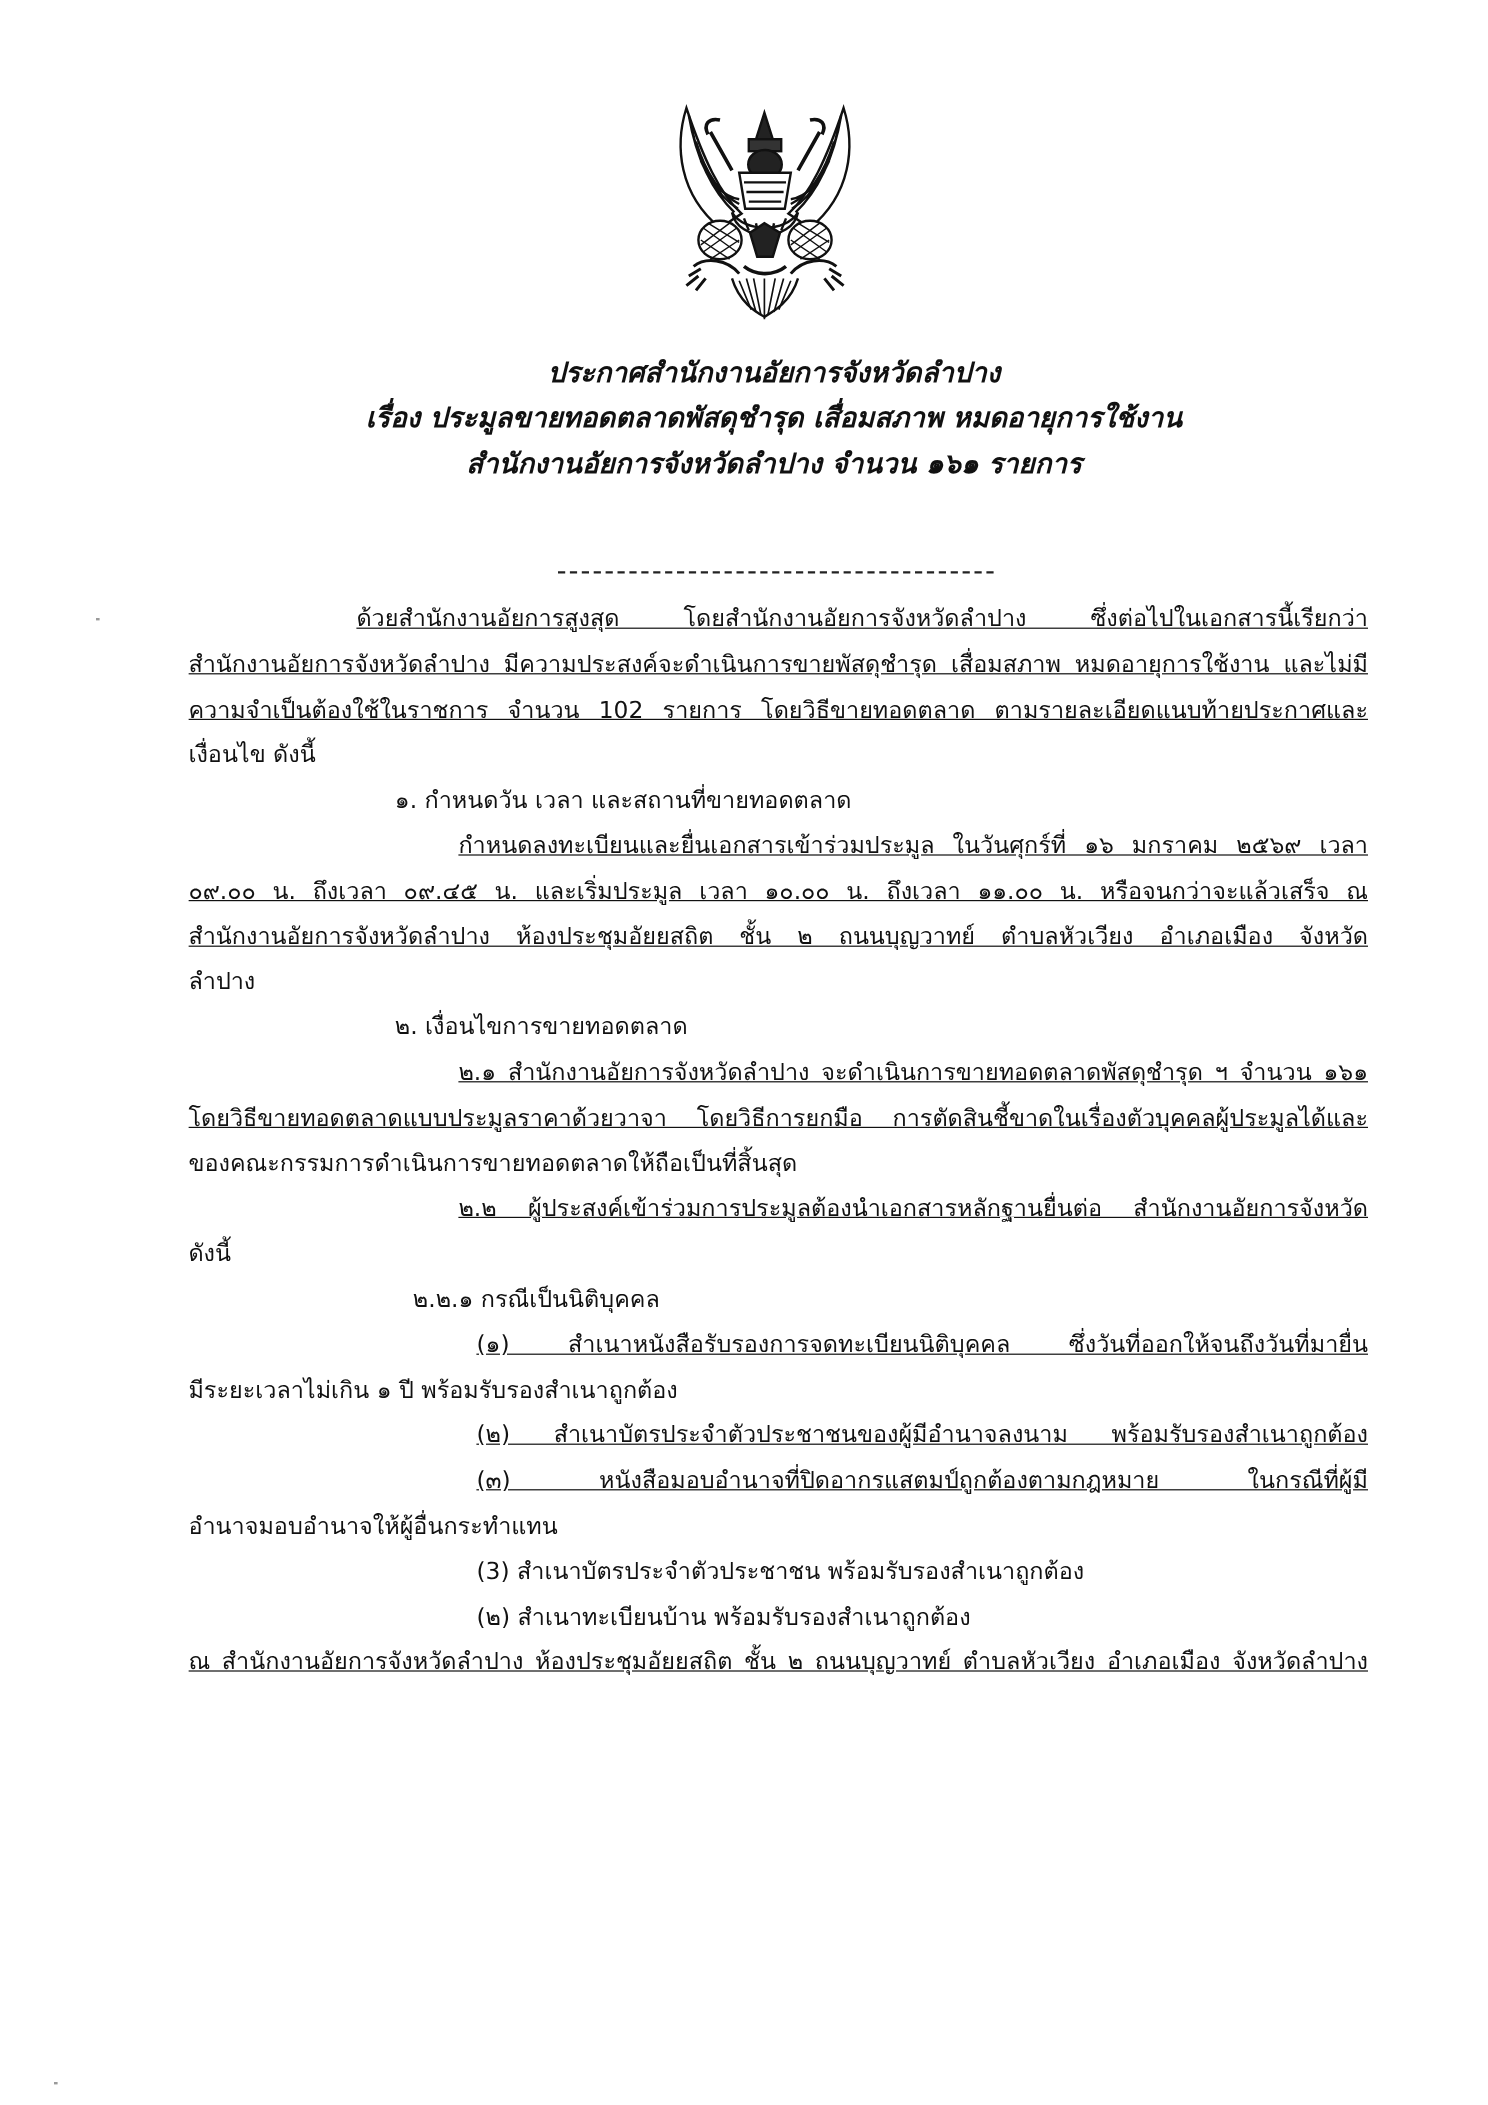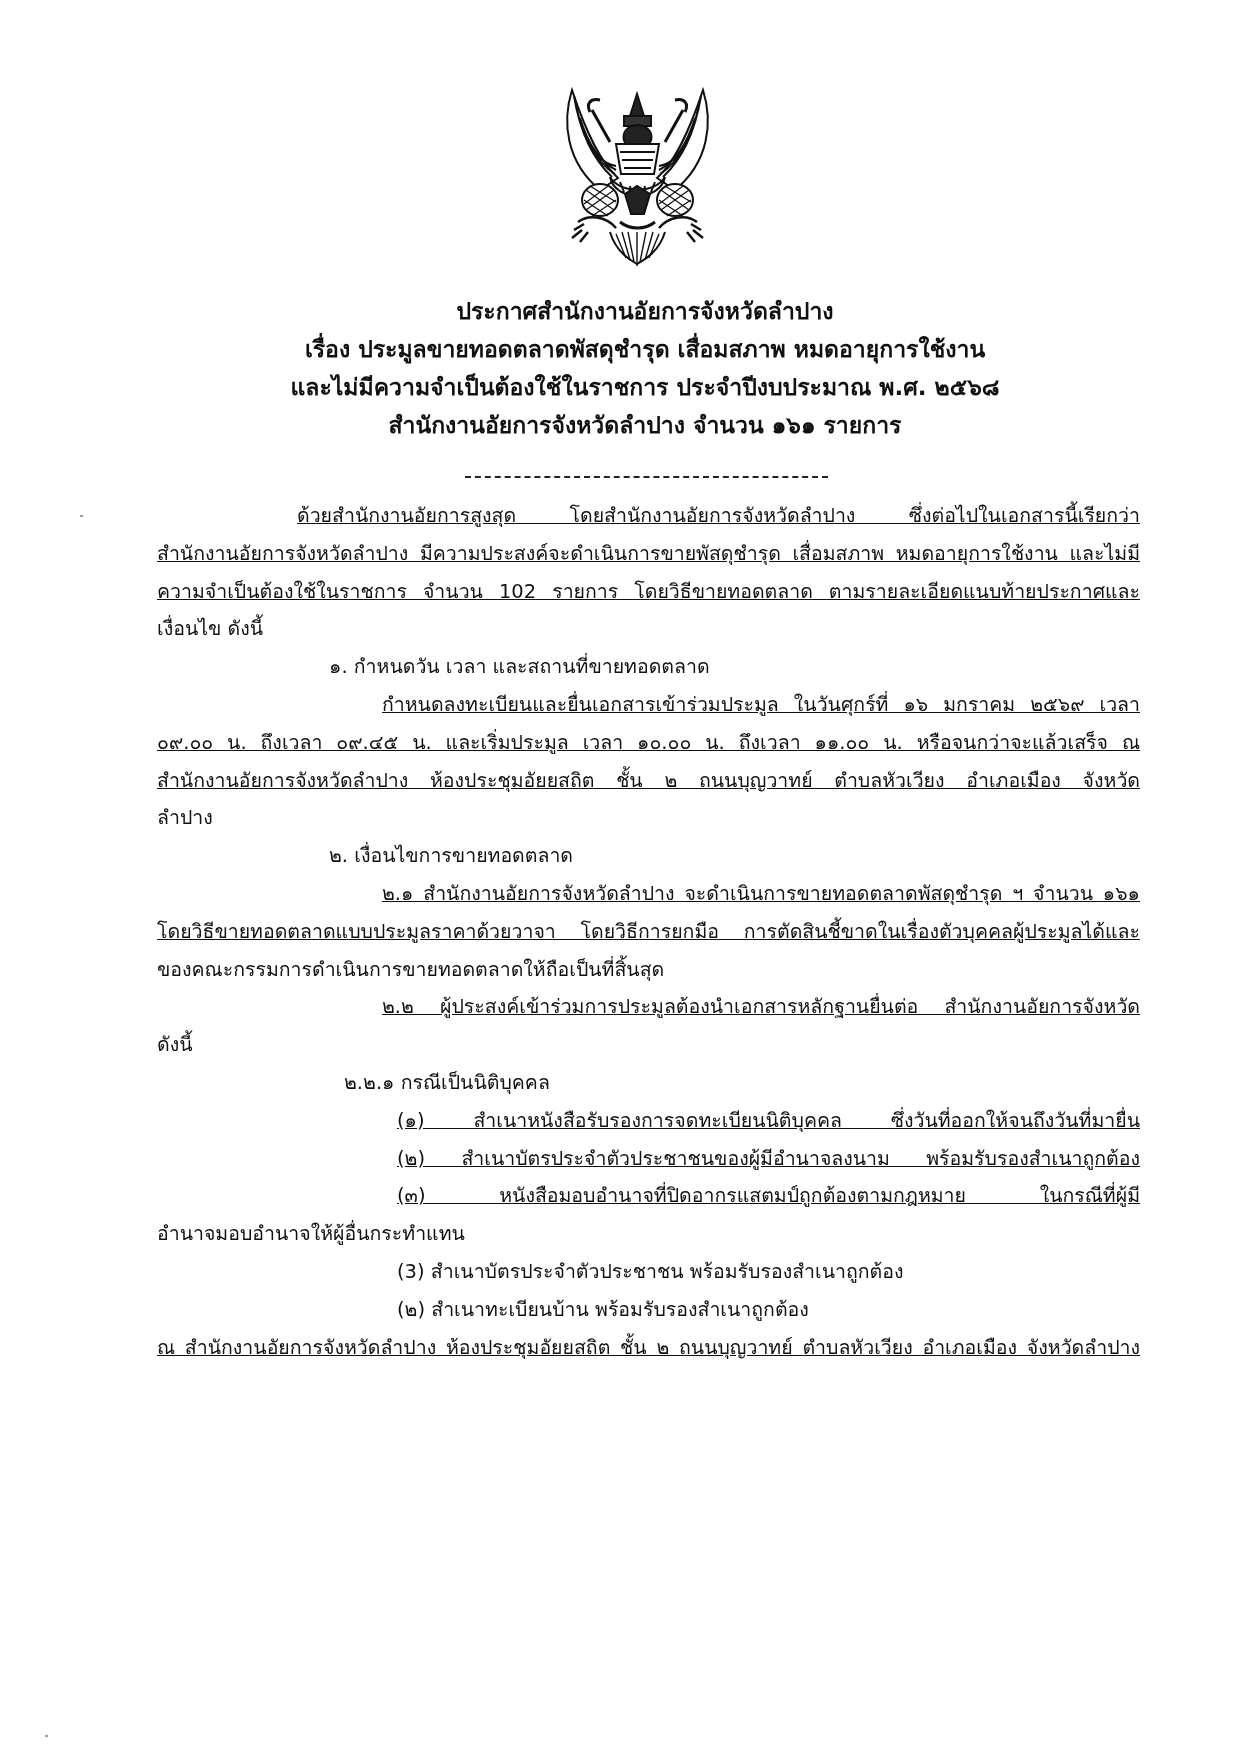--- a/index.html
+++ b/index.html
@@ -24,20 +24,21 @@
 
     .title-block {
       position: absolute;
       left: 150px;
       width: 990px;
       top: 292px;
       text-align: center;
       font-weight: bold;
       font-size: 23px;
       line-height: 38px;
+      font-style: italic;
     }
     .title-line { display: block; white-space: nowrap; }
 
     .separator {
       position: absolute;
       left: 465px;
       top: 476px;
       width: 363px;
       height: 0;
       border-top: 2px dashed #222222;
@@ -115,21 +116,20 @@
         <path d="M50 150 C56 170 70 178 77 182 C84 178 99 170 105 150" fill="#fff"></path>
         <path d="M56 152 L66 176 M62 150 L70 178 M68 150 L74 180 M77 150 L77 184 M86 150 L80 180 M93 150 L85 178 M99 152 L89 176" stroke-width="1.4"></path>
         <path d="M60 140 C70 148 85 148 95 140" stroke-width="3" stroke="#111"></path>
       </g>
     </svg>
   </div>
 
   <div class="title-block">
     <span class="title-line">ประกาศสำนักงานอัยการจังหวัดลำปาง</span>
     <span class="title-line">เรื่อง ประมูลขายทอดตลาดพัสดุชำรุด เสื่อมสภาพ หมดอายุการใช้งาน</span>
-    <span class="title-line">และไม่มีความจำเป็นต้องใช้ในราชการ ประจำปีงบประมาณ พ.ศ. ๒๕๖๘</span>
     <span class="title-line">สำนักงานอัยการจังหวัดลำปาง จำนวน ๑๖๑ รายการ</span>
   </div>
 
   <div class="separator"></div>
 
   <div class="body">
 
     <span class="line justify ind1">ด้วยสำนักงานอัยการสูงสุด โดยสำนักงานอัยการจังหวัดลำปาง ซึ่งต่อไปในเอกสารนี้เรียกว่า</span>
     <span class="line justify">สำนักงานอัยการจังหวัดลำปาง มีความประสงค์จะดำเนินการขายพัสดุชำรุด เสื่อมสภาพ หมดอายุการใช้งาน และไม่มี</span>
     <span class="line justify">ความจำเป็นต้องใช้ในราชการ จำนวน 102 รายการ โดยวิธีขายทอดตลาด ตามรายละเอียดแนบท้ายประกาศและ</span>
@@ -144,20 +144,21 @@
     <span class="line ind2">๒. เงื่อนไขการขายทอดตลาด</span>
     <span class="line justify ind3">๒.๑ สำนักงานอัยการจังหวัดลำปาง จะดำเนินการขายทอดตลาดพัสดุชำรุด ฯ จำนวน ๑๖๑ รายการ</span>
     <span class="line justify">โดยวิธีขายทอดตลาดแบบประมูลราคาด้วยวาจา โดยวิธีการยกมือ การตัดสินชี้ขาดในเรื่องตัวบุคคลผู้ประมูลได้และ</span>
     <span class="line">ของคณะกรรมการดำเนินการขายทอดตลาดให้ถือเป็นที่สิ้นสุด</span>
 
     <span class="line justify ind3">๒.๒ ผู้ประสงค์เข้าร่วมการประมูลต้องนำเอกสารหลักฐานยื่นต่อ สำนักงานอัยการจังหวัดลำปาง</span>
     <span class="line">ดังนี้</span>
 
     <span class="line" style="padding-left:187px">๒.๒.๑ กรณีเป็นนิติบุคคล</span>
     <span class="line justify" style="padding-left:240px; box-sizing:border-box">(๑) สำเนาหนังสือรับรองการจดทะเบียนนิติบุคคล ซึ่งวันที่ออกให้จนถึงวันที่มายื่น</span>
+    <span class="line">มีระยะเวลาไม่เกิน ๑ ปี พร้อมรับรองสำเนาถูกต้อง</span>
     <span class="line justify" style="padding-left:240px; box-sizing:border-box">(๒) สำเนาบัตรประจำตัวประชาชนของผู้มีอำนาจลงนาม พร้อมรับรองสำเนาถูกต้อง</span>
     <span class="line justify" style="padding-left:240px; box-sizing:border-box">(๓) หนังสือมอบอำนาจที่ปิดอากรแสตมป์ถูกต้องตามกฎหมาย ในกรณีที่ผู้มี</span>
     <span class="line">อำนาจมอบอำนาจให้ผู้อื่นกระทำแทน</span>
 
     <span class="line" style="padding-left:240px">(3) สำเนาบัตรประจำตัวประชาชน พร้อมรับรองสำเนาถูกต้อง</span>
     <span class="line" style="padding-left:240px">(๒) สำเนาทะเบียนบ้าน พร้อมรับรองสำเนาถูกต้อง</span>
 
     <span class="line justify">ณ สำนักงานอัยการจังหวัดลำปาง ห้องประชุมอัยยสถิต ชั้น ๒ ถนนบุญวาทย์ ตำบลหัวเวียง อำเภอเมือง จังหวัดลำปาง</span>
   </div>
 

